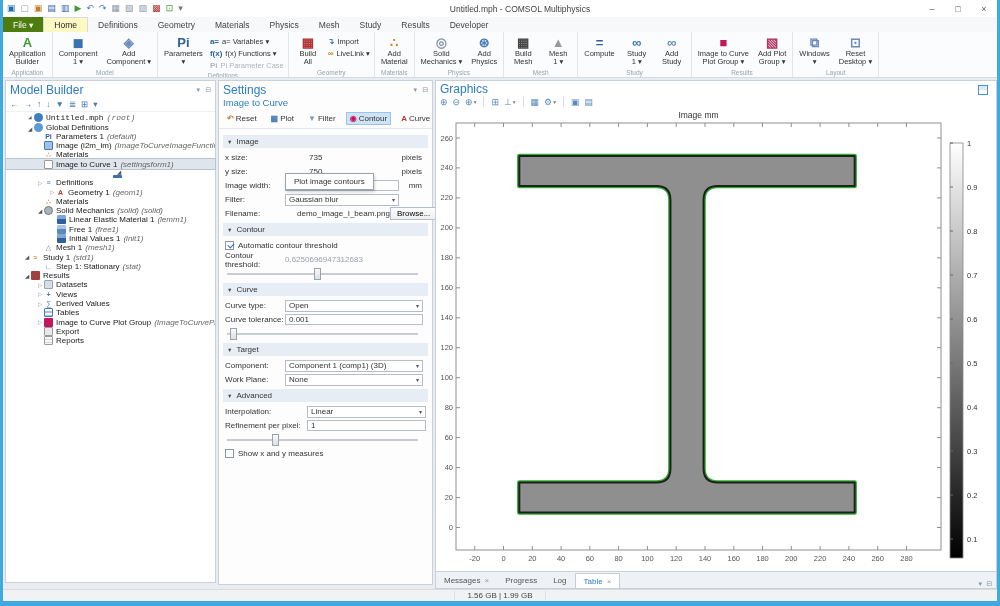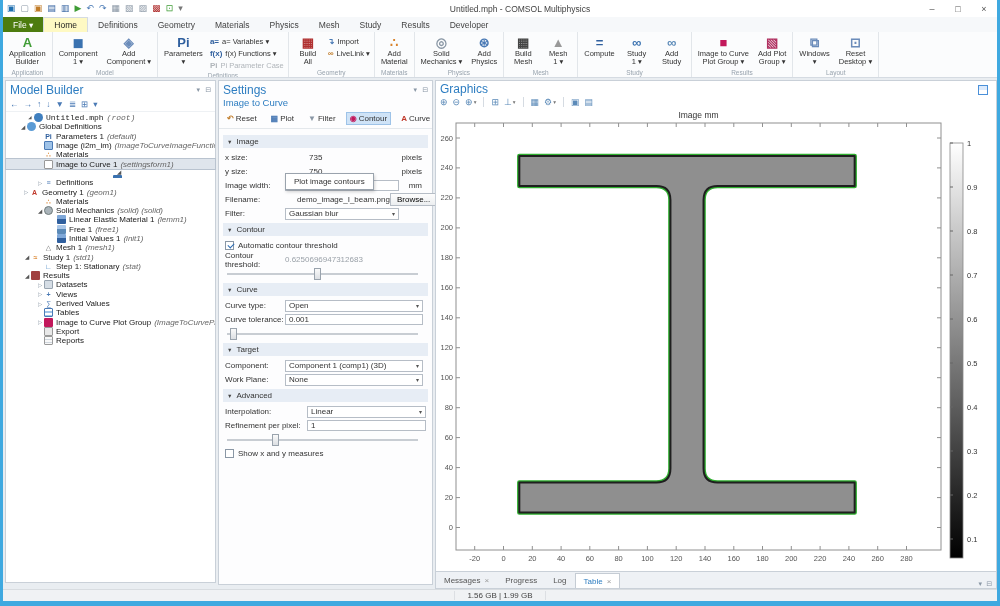--- a/index.html
+++ b/index.html
@@ -344,21 +344,21 @@
         <span>⊞</span>
         <span>▾</span>
       </div>
     <div class="tree" id="tree">
         <div class="trow" style="padding-left: 20px; font-family: Liberation Mono, monospace;">
           <span class="exp">◢</span>
           <span class="ti" style="background: rgb(63, 127, 191); border-radius: 50%;"></span>
           <span class="lbl">Untitled.mph</span>
           <span class="tag">(root)</span>
         </div>
-        <div class="trow" style="padding-left: 13px;">
+        <div class="trow" style="padding-left: 20px; align-items: flex-end;">
           <span class="exp">◢</span>
           <span class="ti" style="background: rgb(91, 155, 213); border-radius: 50%;"></span>
           <span class="lbl">Global Definitions</span>
         </div>
         <div class="trow" style="padding-left: 30px;">
           <span class="exp"></span>
           <span class="ti" style="color: rgb(47, 95, 158); font-weight: bold;">Pi</span>
           <span class="lbl">Parameters 1</span>
           <span class="tag">(default)</span>
         </div>
@@ -383,21 +383,21 @@
           <span class="exp">◢</span>
           <span class="ti" style="background: rgb(58, 114, 176);"></span>
           <span class="lbl">Component 1</span>
           <span class="tag">(comp1) (comp1)</span>
         </div>
         <div class="trow" style="padding-left: 30px;">
           <span class="exp" style="color: rgb(138, 151, 165);">▷</span>
           <span class="ti" style="color: rgb(74, 122, 181); font-weight: bold;">≡</span>
           <span class="lbl">Definitions</span>
         </div>
-        <div class="trow" style="padding-left: 16px;">
+        <div class="trow" style="padding-left: 42px;">
           <span class="exp" style="color: rgb(138, 151, 165);">▷</span>
           <span class="ti" style="color: rgb(192, 57, 43); font-weight: bold;">A</span>
           <span class="lbl">Geometry 1</span>
           <span class="tag">(geom1)</span>
         </div>
         <div class="trow" style="padding-left: 30px;">
           <span class="exp"></span>
           <span class="ti" style="color: rgb(217, 130, 43); font-weight: bold;">∴</span>
           <span class="lbl">Materials</span>
         </div>
@@ -531,30 +531,30 @@
           <span class="rl">y size:</span>
           <span class="plain">750</span>
           <span class="unit">pixels</span>
         </div>
         <div class="srow">
           <span class="rl">Image width:</span>
           <div class="inputbox">250</div>
           <span class="unit">mm</span>
         </div>
         <div class="srow">
-          <span class="rl">Filename:</span>
-          <span style="padding-left: 12px;">demo_image_I_beam.png</span>
-          <button class="btn">Browse...</button>
-        </div>
-        <div class="srow">
           <span class="rl">Filter:</span>
           <div class="selbox">
             <span>Gaussian blur</span>
             <span class="car">▾</span>
           </div>
+        </div>
+        <div class="srow">
+          <span class="rl">Filename:</span>
+          <span style="padding-left: 12px;">demo_image_I_beam.png</span>
+          <button class="btn">Browse...</button>
         </div>
         <div class="shead">
           <span class="tri">▼</span>
           <span>Contour</span>
         </div>
         <div class="srow">
           <span class="cbx on"></span>
           <span>Automatic contour threshold</span>
         </div>
         <div class="srow">

